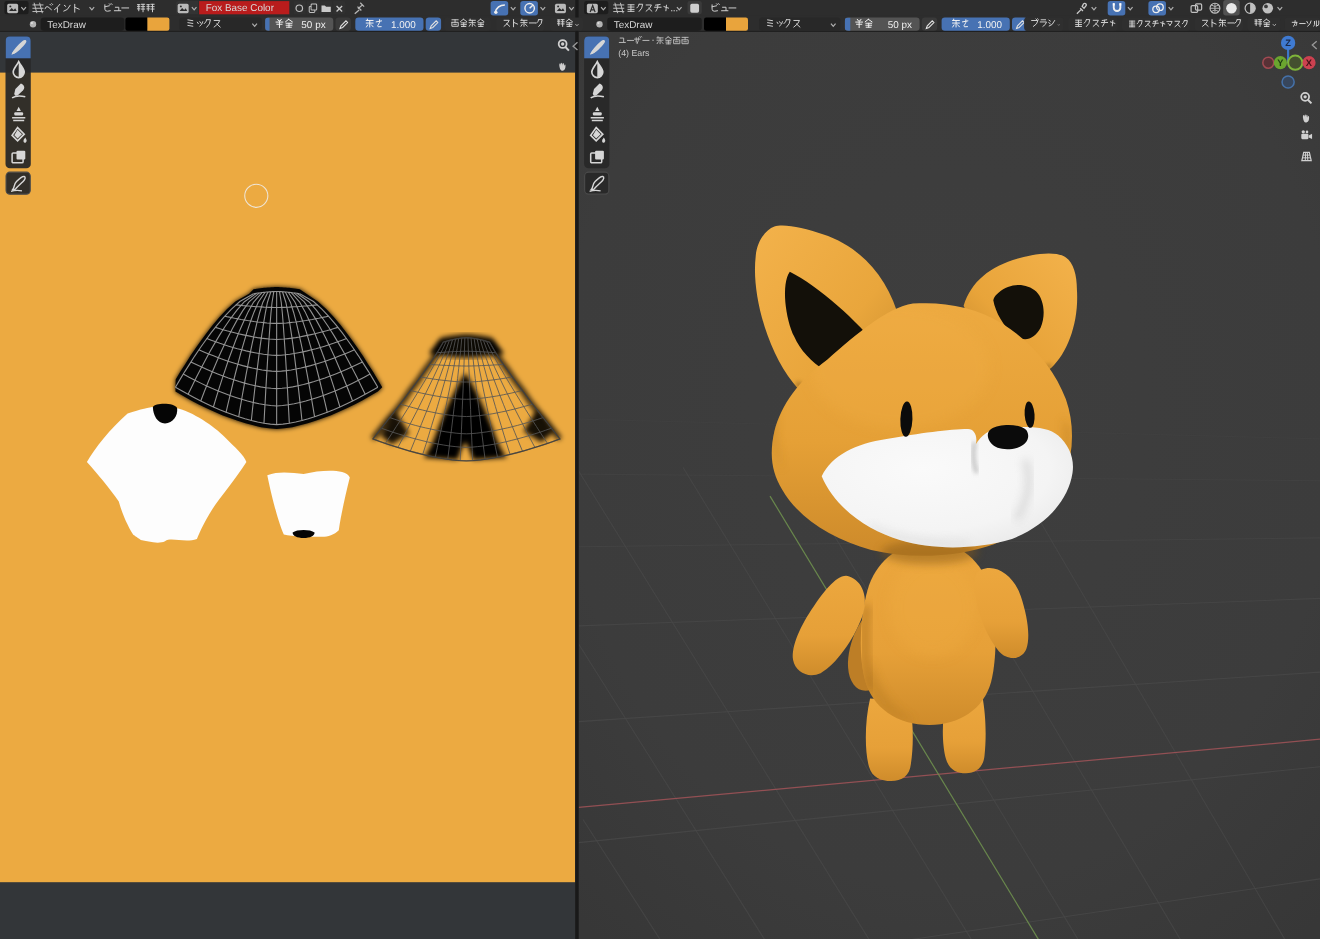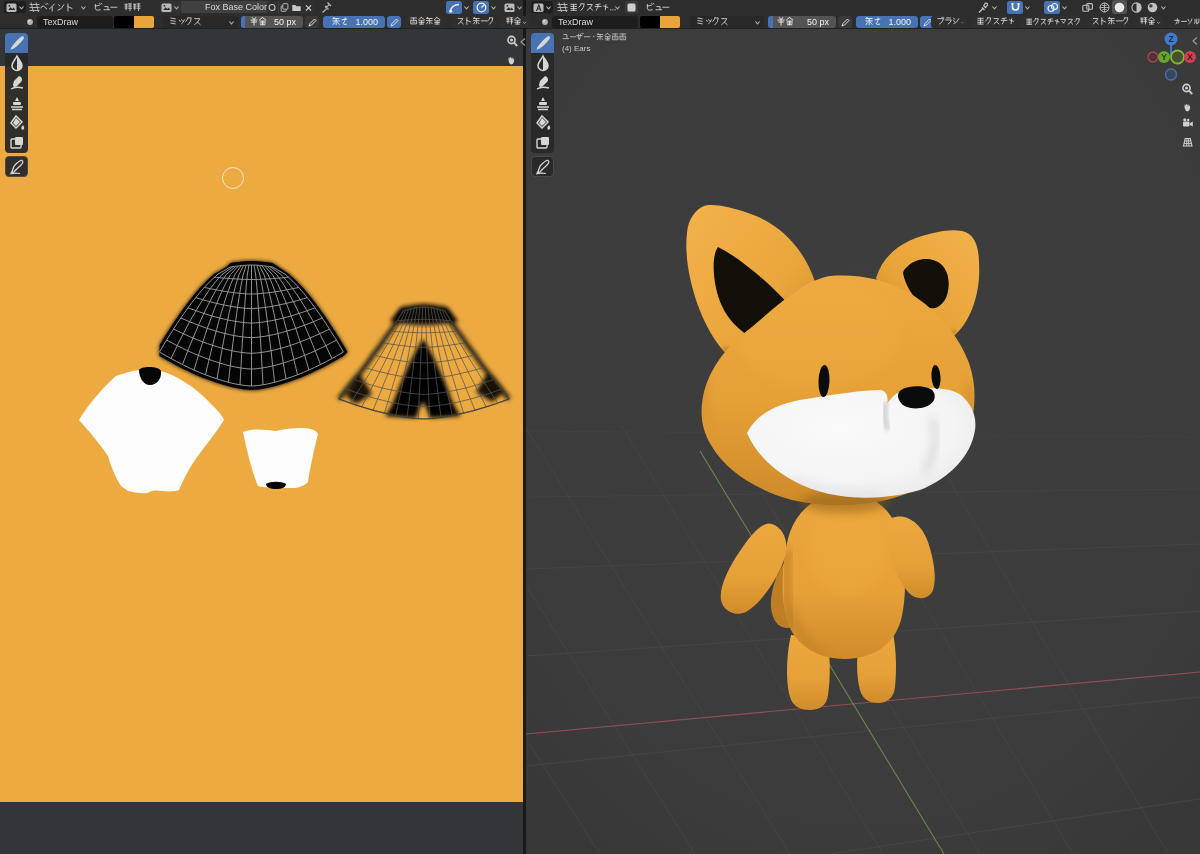--- a/index.html
+++ b/index.html
@@ -256,21 +256,21 @@
 <div style="position:absolute;left:160px;top:1px;width:20px;height:12px;background:#333;border-radius:2px 0 0 2px;display:flex;align-items:center;justify-content:center">
     <svg width="13" height="13" viewBox="0 0 13 13" style="display:block">
       <rect x="1.5" y="2.5" width="10" height="8.5" rx="1.5" fill="#b9b9b9"></rect>
       <path d="M3.2,9 L5.6,6.2 L7.4,8 L8.8,6.6 L10.2,9 Z" fill="#2a2a2a"></path>
       <circle cx="4.4" cy="4.8" r="0.9" fill="#2a2a2a"></circle>
     </svg>
     <svg width="7" height="7" viewBox="0 0 7 7" style="display:block">
       <path d="M1.4,2.5 L3.5,4.9 L5.6,2.5" fill="none" stroke="#b0b0b0" stroke-width="1.1"></path>
     </svg>
   </div>
-<div style="position:absolute;left:181px;top:1px;width:105px;height:12px;background:#404040;border-radius:0px;display:flex;align-items:center;justify-content:flex-start;padding-left:24px;box-sizing:border-box;font-size:9px;color:#d8d8d8;white-space:nowrap">Fox Base Color</div>
+<div style="position:absolute;left:181px;top:1px;width:82px;height:12px;background:#b91c1c;border-radius:0px;display:flex;align-items:center;justify-content:flex-start;padding-left:6px;box-sizing:border-box;font-size:9px;color:#d8d8d8;white-space:nowrap">Fox Base Color</div>
 <div style="position:absolute;left:267px;top:1px;width:11px;height:12px;background:#303030;display:flex;align-items:center;justify-content:center">
     <svg width="13" height="13" viewBox="0 0 13 13" style="display:block">
       <circle cx="6" cy="6.5" r="3.5" fill="none" stroke="#c0c0c0" stroke-width="1.3"></circle>
     </svg>
   </div>
 <div style="position:absolute;left:279px;top:1px;width:11px;height:12px;background:#303030;display:flex;align-items:center;justify-content:center">
     <svg width="13" height="13" viewBox="0 0 13 13" style="display:block">
       <rect x="2.5" y="4.5" width="6" height="6.5" rx="1" fill="none" stroke="#c0c0c0" stroke-width="1.1"></rect>
       <rect x="4.5" y="2" width="6" height="6.5" rx="1" fill="#2c2c2c" stroke="#c0c0c0" stroke-width="1.1"></rect>
     </svg>

